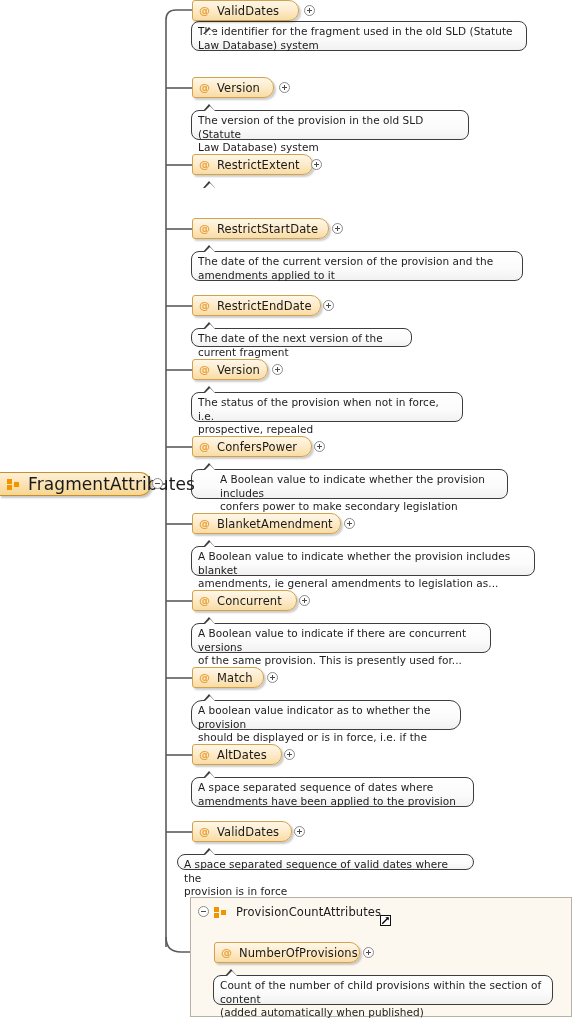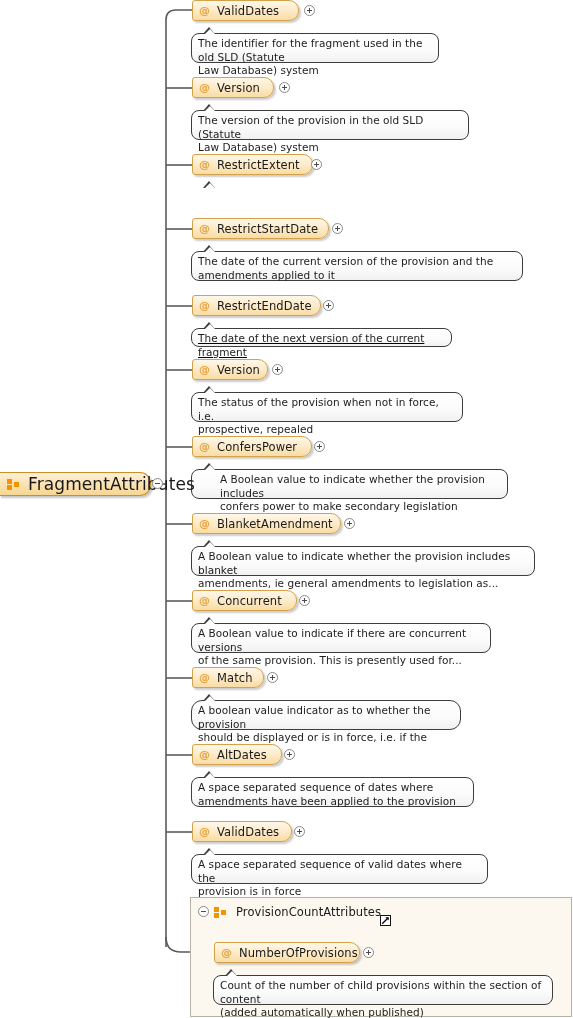--- a/index.html
+++ b/index.html
@@ -239,21 +239,21 @@
     <span class="node-label">FragmentAttributes</span>
   </div>
   <div class="pm-circle minus" style="left:152px; top:478px;"></div>
 
   <div class="attr-node" style="left:192px; top:0px; width:107px;">
     <span class="at-sign">@</span>
     <span class="node-label">ValidDates</span>
   </div>
   <div class="pm-circle plus" style="left:304px; top:5px;"></div>
   <div class="doc-tail" style="left:203px; top:27px;"></div>
-  <div class="doc-box" style="left:191px; top:33px; width:248px; height:30px;">
+  <div class="doc-box" style="left:191px; top:21px; width:336px; height:30px;">
     <div class="doc-text">The identifier for the fragment used in the old SLD (Statute
 Law Database) system</div>
   </div>
 
   <div class="attr-node" style="left:192px; top:77px; width:82px;">
     <span class="at-sign">@</span>
     <span class="node-label">Version</span>
   </div>
   <div class="pm-circle plus" style="left:279px; top:82px;"></div>
   <div class="doc-tail" style="left:203px; top:104px;"></div>
@@ -279,21 +279,21 @@
     <div class="doc-text">The date of the current version of the provision and the
 amendments applied to it</div>
   </div>
 
   <div class="attr-node" style="left:192px; top:295px; width:129px;">
     <span class="at-sign">@</span>
     <span class="node-label">RestrictEndDate</span>
   </div>
   <div class="pm-circle plus" style="left:323px; top:300px;"></div>
   <div class="doc-tail" style="left:203px; top:322px;"></div>
-  <div class="doc-box" style="left:191px; top:328px; width:261px; height:19px;text-decoration:underline;">
+  <div class="doc-box" style="left:191px; top:328px; width:221px; height:19px;">
     <div class="doc-text">The date of the next version of the current fragment</div>
   </div>
 
   <div class="attr-node" style="left:192px; top:359px; width:76px;">
     <span class="at-sign">@</span>
     <span class="node-label">Version</span>
   </div>
   <div class="pm-circle plus" style="left:272px; top:364px;"></div>
   <div class="doc-tail" style="left:203px; top:386px;"></div>
   <div class="doc-box" style="left:191px; top:392px; width:272px; height:30px;">
@@ -355,21 +355,21 @@
     <div class="doc-text">A space separated sequence of dates where
 amendments have been applied to the provision</div>
   </div>
 
   <div class="attr-node" style="left:192px; top:821px; width:100px;">
     <span class="at-sign">@</span>
     <span class="node-label">ValidDates</span>
   </div>
   <div class="pm-circle plus" style="left:294px; top:826px;"></div>
   <div class="doc-tail" style="left:203px; top:848px;"></div>
-  <div class="doc-box" style="left:191px; top:854px; width:297px; height:30px;">
+  <div class="doc-box" style="left:177px; top:854px; width:297px; height:16px;">
     <div class="doc-text">A space separated sequence of valid dates where the
 provision is in force</div>
   </div>
 
   <div class="group-box" style="left:190px; top:897px; width:382px; height:120px;"></div>
 
   <div class="pm-circle minus" style="left:198px; top:906px; z-index:6;"></div>
 
   <div class="group-header" style="left:214px; top:905px; z-index:6;">
     <span class="sq-icon">

